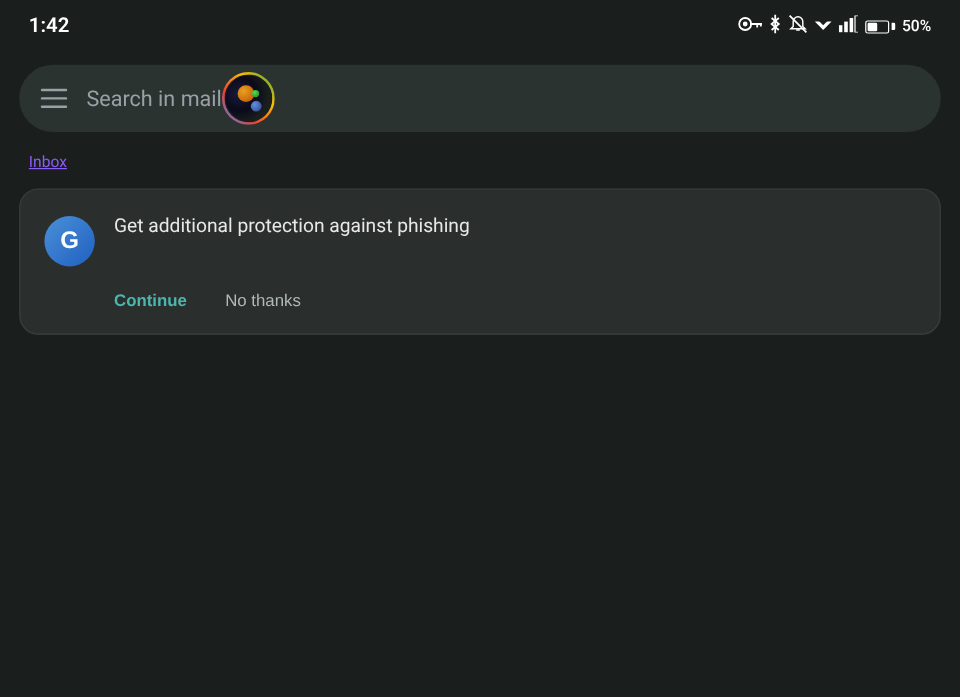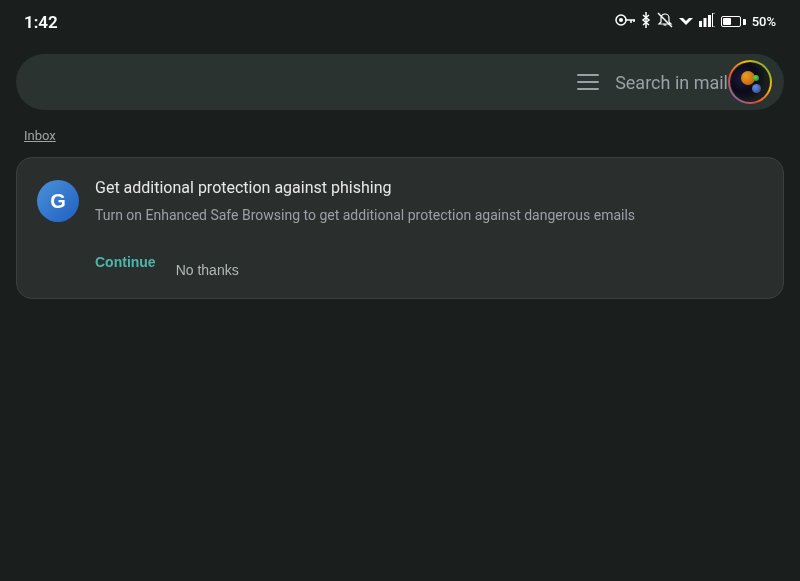--- a/index.html
+++ b/index.html
@@ -47,21 +47,21 @@
       padding: 10px 16px 10px 16px;
     }
 
     .search-bar {
       background-color: #2a3330;
       border-radius: 28px;
       display: flex;
       align-items: center;
       padding: 10px 12px 10px 18px;
       height: 56px;
-      justify-content: flex-end;
+      justify-content: flex-start;
     }
 
     .search-left {
       display: flex;
       align-items: center;
       gap: 16px;
     }
 
     .hamburger-icon {
       display: flex;
@@ -134,21 +134,21 @@
       border-radius: 50%;
       background: radial-gradient(circle at 35% 35%, #50e050, #208020);
       top: 12px;
       right: 10px;
     }
 
     
     .inbox-label {
       padding: 8px 24px 6px 24px;
       font-size: 13px;
-      color: #a3a3a3;
+      color: #8b5cf6;
       font-weight: 400;
       text-decoration: underline;
     }
 
     
     .notification-card {
       margin: 8px 16px;
       background-color: #2a2f2e;
       border-radius: 16px;
       padding: 20px 20px 16px 20px;
@@ -194,21 +194,21 @@
     }
 
     .card-description {
       font-size: 14px;
       color: #9aa0a6;
       line-height: 1.5;
     }
 
     .card-actions {
       display: flex;
-      gap: 20px;
+      gap: 32px;
       margin-top: 16px;
       padding-left: 58px;
     }
 
     .btn-continue {
       font-size: 14px;
       font-weight: 600;
       color: #4db6ac;
       background: none;
       border: none;
@@ -218,21 +218,20 @@
     }
 
     .btn-no-thanks {
       font-size: 14px;
       font-weight: 500;
       color: #b0b8b8;
       background: none;
       border: none;
       cursor: pointer;
       padding: 4px 0;
-      margin-top: 16px;
     }
 
     
     .battery-container {
       display: flex;
       align-items: center;
       gap: 2px;
     }
 
     .battery-body {
@@ -342,20 +341,19 @@
 
 <div class="inbox-label">Inbox</div>
 
 <div class="notification-card">
   <div class="card-header">
     <div class="google-shield-icon">
       <span class="google-g">G</span>
     </div>
     <div class="card-text">
       <div class="card-title">Get additional protection against phishing</div>
-      <div class="card-description">Turn on Enhanced Safe Browsing to get additional protection against dangerous emails</div>
     </div>
   </div>
   <div class="card-actions">
     <button class="btn-continue">Continue</button>
     <button class="btn-no-thanks">No thanks</button>
   </div>
 </div>
 
 </body></html>

